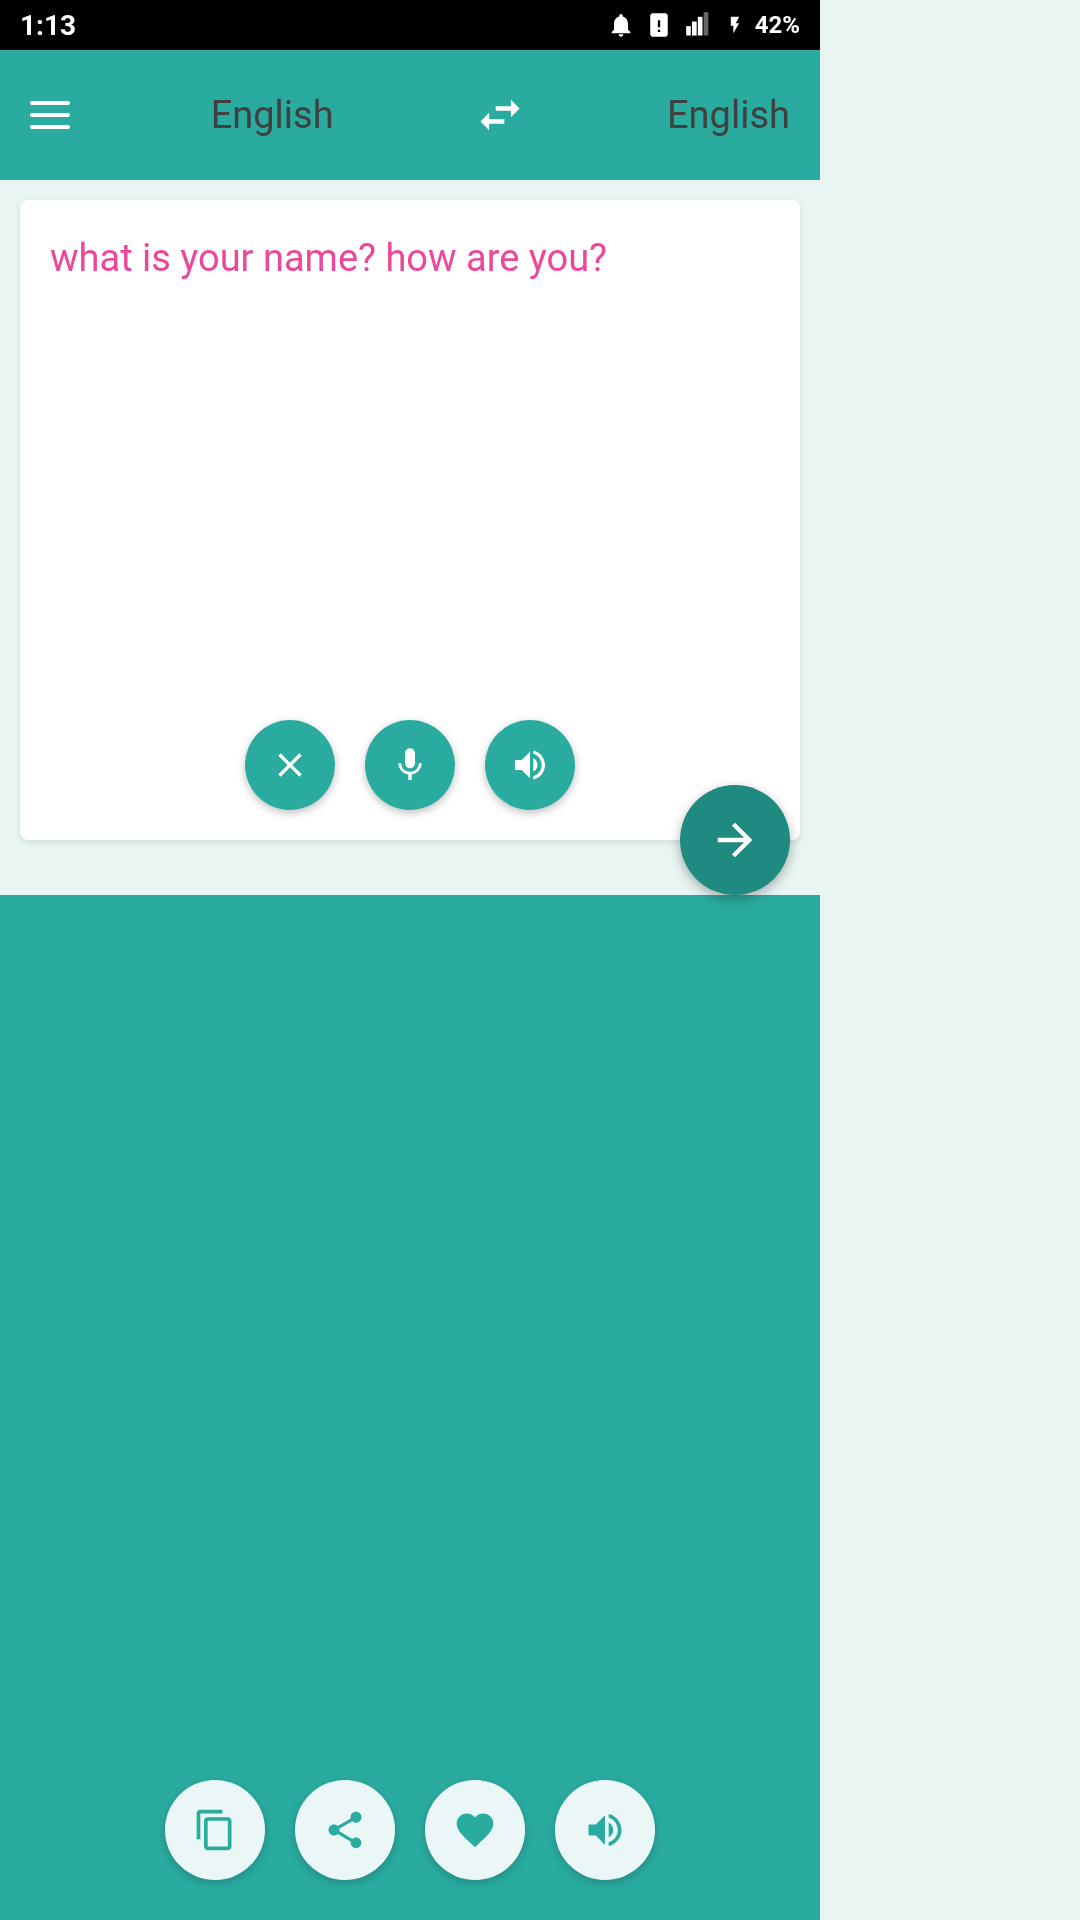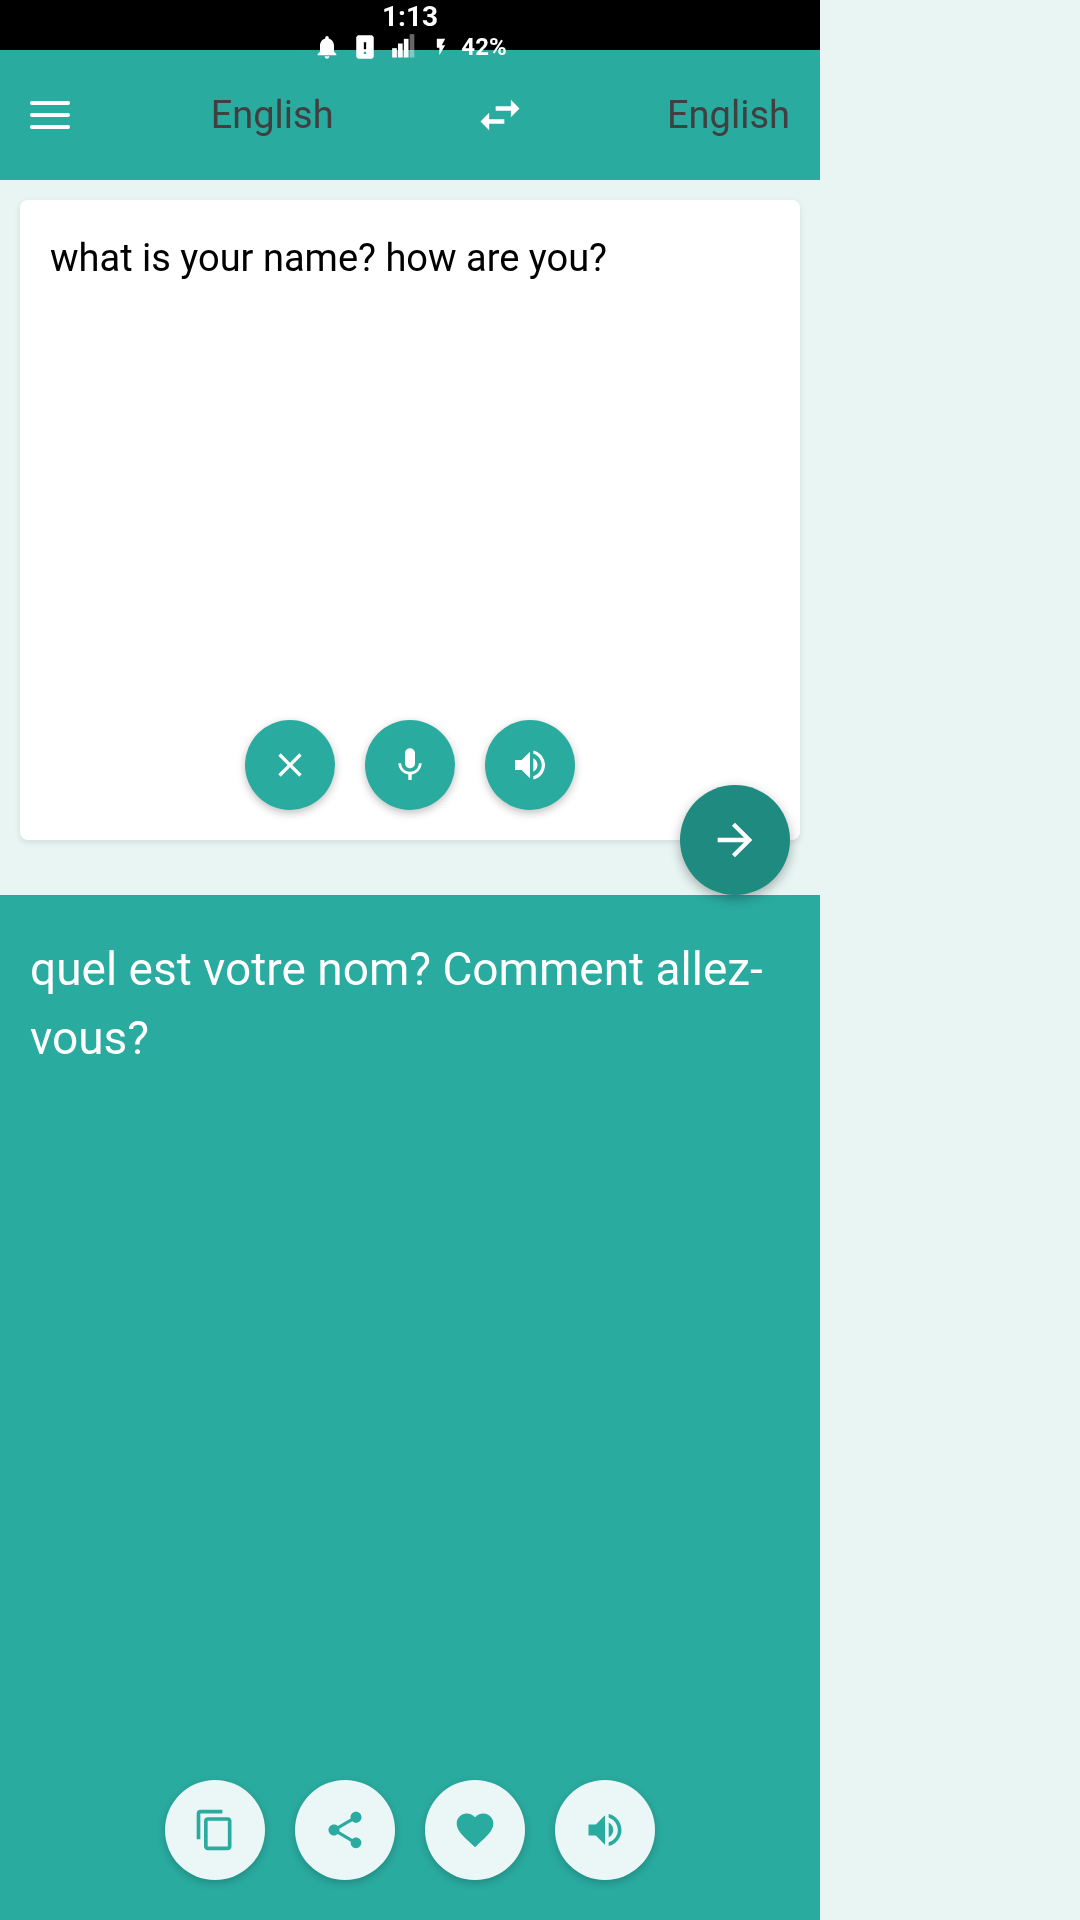--- a/index.html
+++ b/index.html
@@ -16,21 +16,20 @@
     .status-bar {
       background: #000;
       color: #fff;
       display: flex;
       justify-content: space-between;
       align-items: center;
       padding: 0 20px;
       height: 50px;
       font-size: 28px;
       font-weight: bold;
-      flex-direction: column;
     }
     .status-right {
       display: flex;
       align-items: center;
       gap: 10px;
       font-size: 24px;
     }
 
     
     .toolbar {
@@ -82,21 +81,21 @@
       flex: 0 0 auto;
       position: relative;
       padding: 30px 30px 100px 30px;
       min-height: 640px;
       margin: 20px 20px 0 20px;
       border-radius: 8px;
       box-shadow: 0 2px 6px rgba(0,0,0,0.1);
     }
     .input-text {
       font-size: 38px;
-      color: #000000;
+      color: #ec4899;
       line-height: 1.5;
       width: 100%;
       min-height: 400px;
       border: none;
       outline: none;
       resize: none;
       font-family: inherit;
     }
     .input-actions {
       position: absolute;
@@ -256,21 +255,20 @@
 
   <div class="translate-btn-wrap">
     <button class="translate-btn" title="Translate">
       <svg width="52" height="52" viewBox="0 0 24 24" fill="white">
         <path d="M12 4l-1.41 1.41L16.17 11H4v2h12.17l-5.58 5.59L12 20l8-8z"></path>
       </svg>
     </button>
   </div>
 
   <div class="output-section">
-    <div class="output-text">quel est votre nom? Comment allez-vous?</div>
     <div class="output-actions">
       <button class="output-btn" title="Copy">
         <svg width="44" height="44" viewBox="0 0 24 24" fill="#2aaba0">
           <path d="M16 1H4c-1.1 0-2 .9-2 2v14h2V3h12V1zm3 4H8c-1.1 0-2 .9-2 2v14c0 1.1.9 2 2 2h11c1.1 0 2-.9 2-2V7c0-1.1-.9-2-2-2zm0 16H8V7h11v14z"></path>
         </svg>
       </button>
       <button class="output-btn" title="Share">
         <svg width="44" height="44" viewBox="0 0 24 24" fill="#2aaba0">
           <path d="M18 16.08c-.76 0-1.44.3-1.96.77L8.91 12.7c.05-.23.09-.46.09-.7s-.04-.47-.09-.7l7.05-4.11c.54.5 1.25.81 2.04.81 1.66 0 3-1.34 3-3s-1.34-3-3-3-3 1.34-3 3c0 .24.04.47.09.7L8.04 9.81C7.5 9.31 6.79 9 6 9c-1.66 0-3 1.34-3 3s1.34 3 3 3c.79 0 1.5-.31 2.04-.81l7.12 4.16c-.05.21-.08.43-.08.65 0 1.61 1.31 2.92 2.92 2.92s2.92-1.31 2.92-2.92-1.31-2.92-2.92-2.92z"></path>
         </svg>

